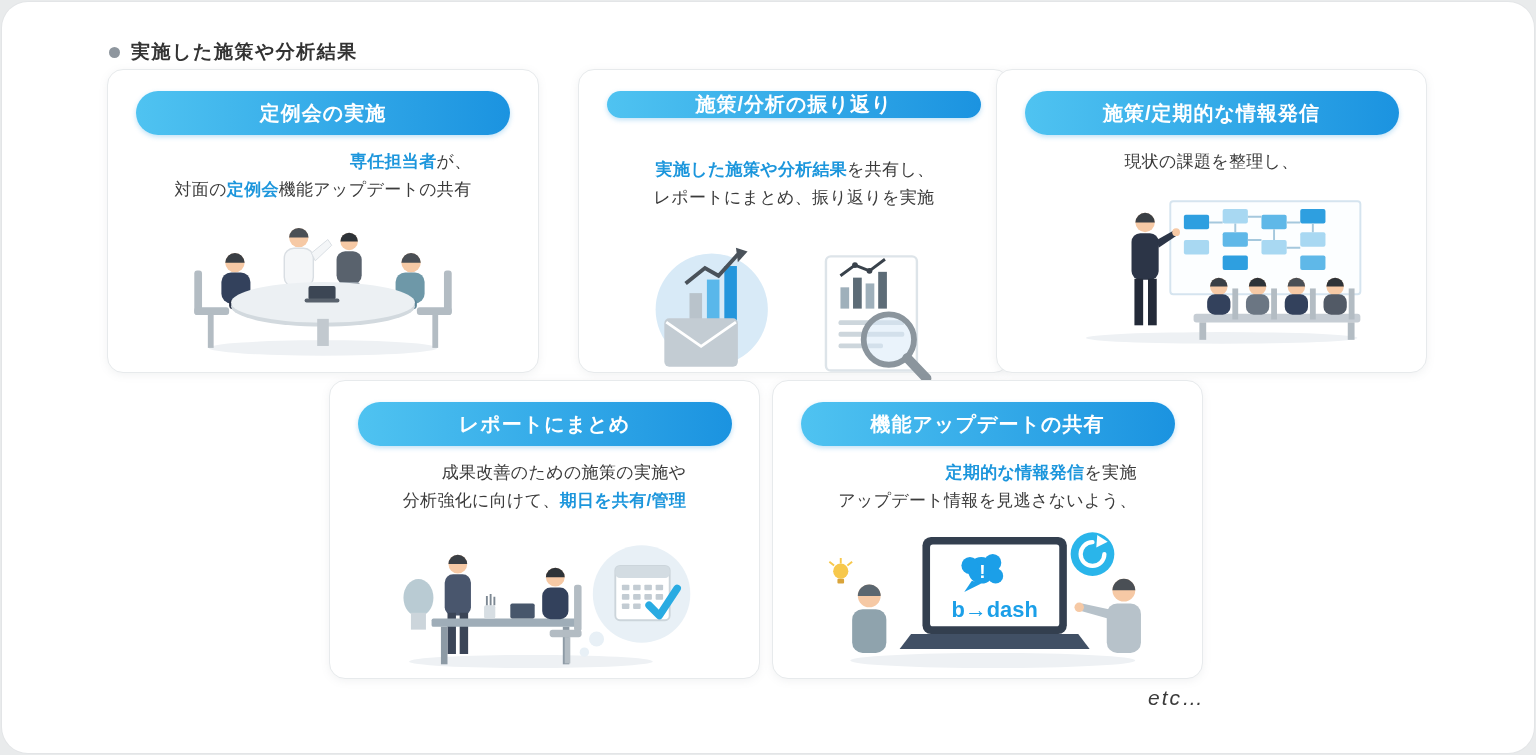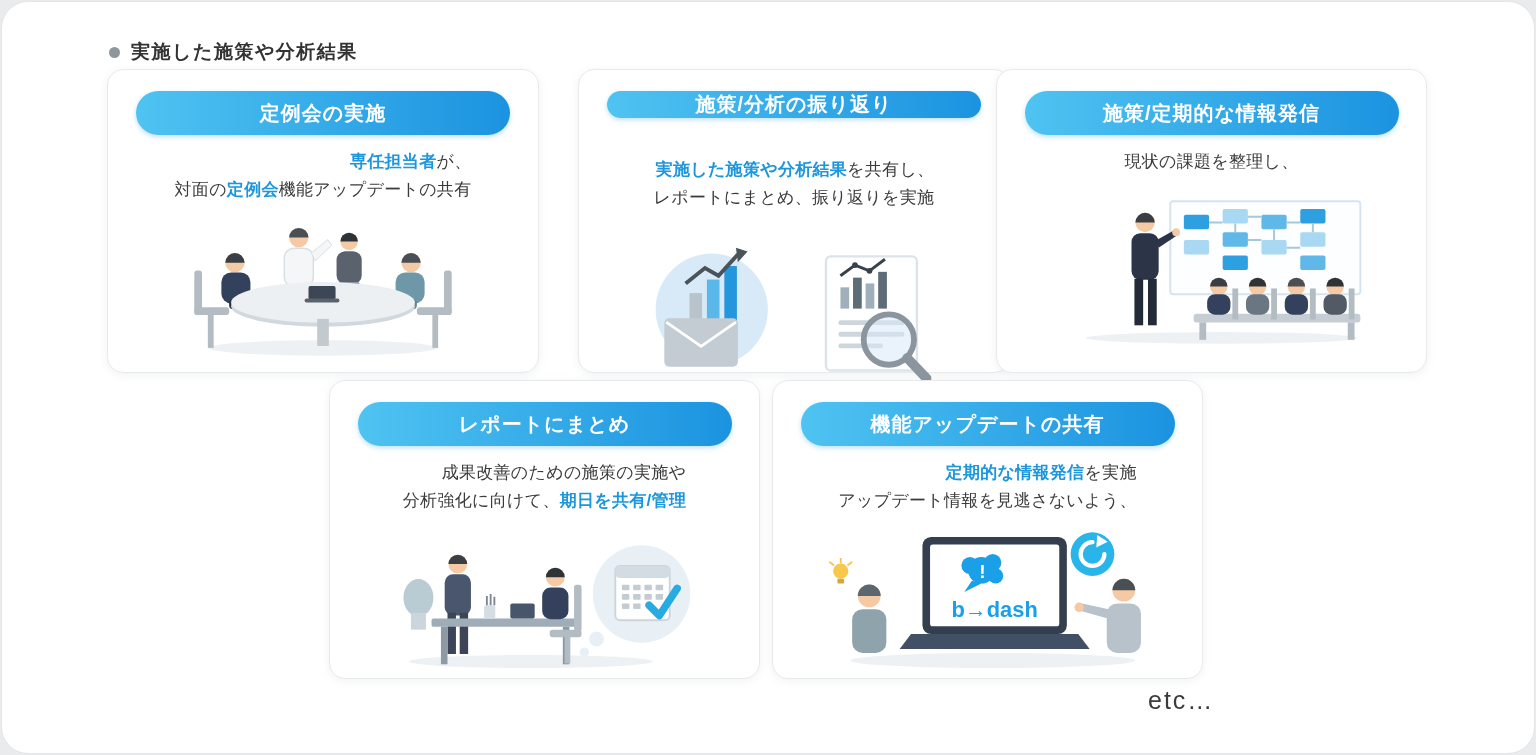--- a/index.html
+++ b/index.html
@@ -34,21 +34,21 @@
     background:linear-gradient(90deg,var(--pill-start,#4fc3f1),var(--pill-end,#1b93e0));
     box-shadow:0 2px 5px rgba(27,147,224,0.28);
   }
   .pill span{color:#fff;font-weight:bold;font-size:20px;letter-spacing:1px;white-space:nowrap;}
 
   .desc{margin:13px 0 0 0;text-align:right;font-size:17px;line-height:1.65;color:#3b3b3b;letter-spacing:0.3px;}
   .desc .line{display:block;white-space:nowrap;}
   .hl{color:var(--hl,#1c96dc);font-weight:bold;}
 
   .illus{flex:1;display:flex;align-items:center;justify-content:center;width:100%;padding-bottom:6px;}
-  .etc{position:absolute;left:1146px;top:684px;font-size:25px;color:#3b3b3b;letter-spacing:2px;}
+  .etc{position:absolute;left:1146px;top:684px;font-size:21px;color:#3b3b3b;letter-spacing:2px;font-style:italic;}
 </style>
 </head>
 <body>
 
 <div class="panel">
 
   <div class="header">
     <span class="bullet"></span>
     <h1 class="title">実施した施策や分析結果</h1>
   </div>

